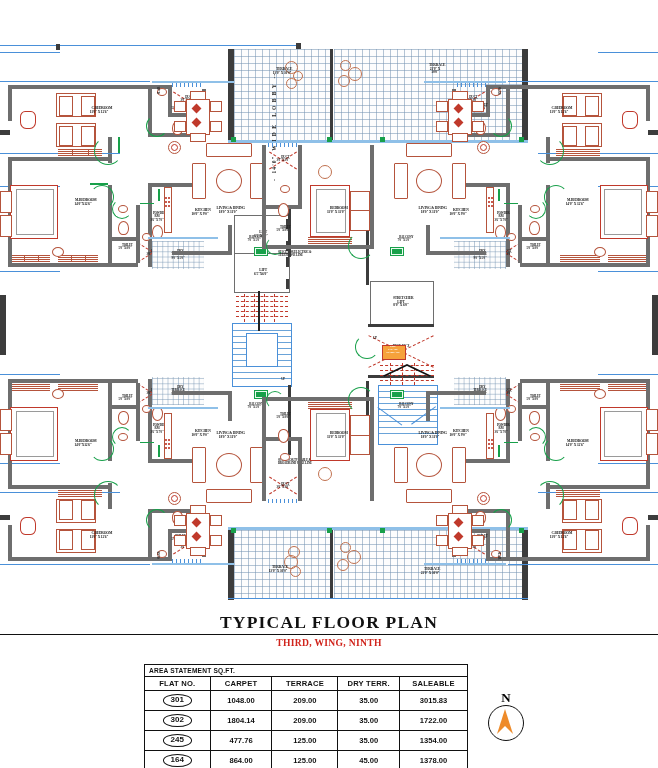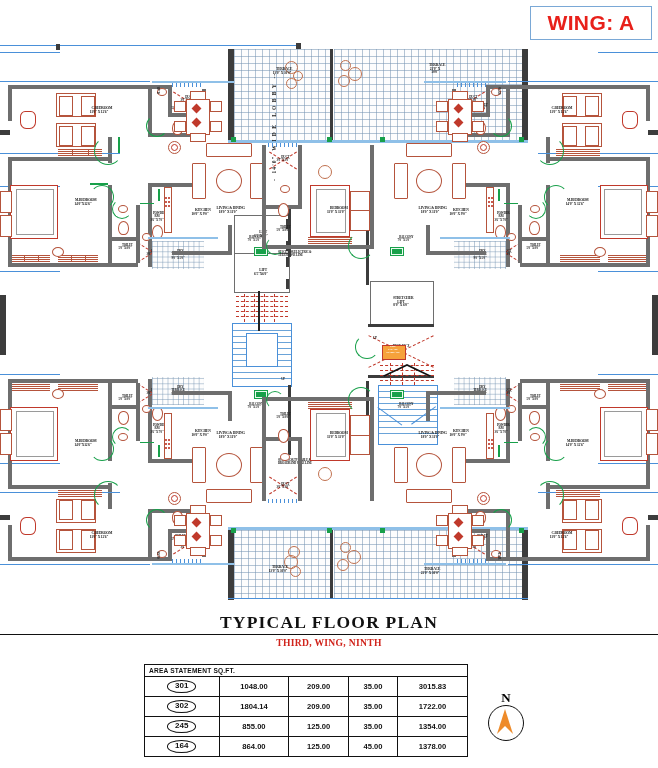--- a/index.html
+++ b/index.html
@@ -107,23 +107,20 @@
      font-family:"Liberation Serif",serif;font-weight:bold;font-size:13px;}
   .compass .ring{position:absolute;left:4px;top:15px;width:34px;height:34px;
      border:1.1px solid #111;border-radius:50%;}
   .compass .ar{position:absolute;left:4px;top:15px;width:34px;height:34px;}
 </style>
 </head>
 <body>
 
 <div class="root">
 
-  <div class="wingbox" style="left:530px;top:6px;width:120px;height:32px;">
-    <div class="wingtxt" style="line-height:32px;">WING: A</div>
-  </div>
 
   <div class="blueline" style="left:0;top:45px;width:300px;height:1.2px;"></div>
   <div class="wallk" style="left:56px;top:44px;width:4px;height:6px;"></div>
   <div class="wallk" style="left:296px;top:43px;width:5px;height:7px;"></div>
 
   <div class="abs" style="left:0;top:45px;width:658px;height:555px;">
 
     <div class="blueline" style="left:0;top:7px;width:60px;height:1px;"></div>
     <div class="blueline" style="left:0;top:141px;width:60px;height:1px;"></div>
     <div class="blueline" style="left:598px;top:7px;width:60px;height:1px;"></div>
@@ -991,37 +988,44 @@
   </div>
 
   <div class="maintitle" style="left:0;top:612px;">TYPICAL  FLOOR  PLAN</div>
   <div class="subtitle" style="left:0;top:637px;">THIRD, WING, NINTH</div>
 
   <table class="tbl" style="left:144px;top:664px;width:324px;">
     <tbody>
         <tr class="caprow">
       <td colspan="5">AREA  STATEMENT  SQ.FT.</td>
     </tr>
+    <tr class="hdrow">
+      <td style="width:66px">FLAT NO.</td>
+      <td style="width:62px">CARPET</td>
+      <td style="width:66px">TERRACE</td>
+      <td style="width:62px">DRY TERR.</td>
+      <td style="width:68px">SALEABLE</td>
+    </tr>
     <tr class="datarow">
       <td><span class="flatpill">301</span></td>
       <td>1048.00</td>
       <td>209.00</td>
       <td>35.00</td>
       <td>3015.83</td>
     </tr>
     <tr class="datarow">
       <td><span class="flatpill">302</span></td>
       <td>1804.14</td>
       <td>209.00</td>
       <td>35.00</td>
       <td>1722.00</td>
     </tr>
     <tr class="datarow">
       <td><span class="flatpill">245</span></td>
-      <td>855.00</td>
+      <td>477.76</td>
       <td>125.00</td>
       <td>35.00</td>
       <td>1354.00</td>
     </tr>
     <tr class="datarow">
       <td><span class="flatpill">164</span></td>
       <td>864.00</td>
       <td>125.00</td>
       <td>45.00</td>
       <td>1378.00</td>

